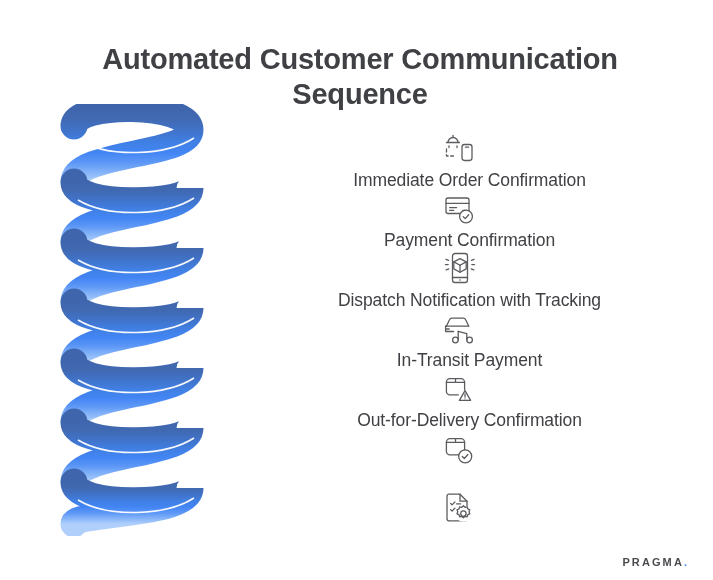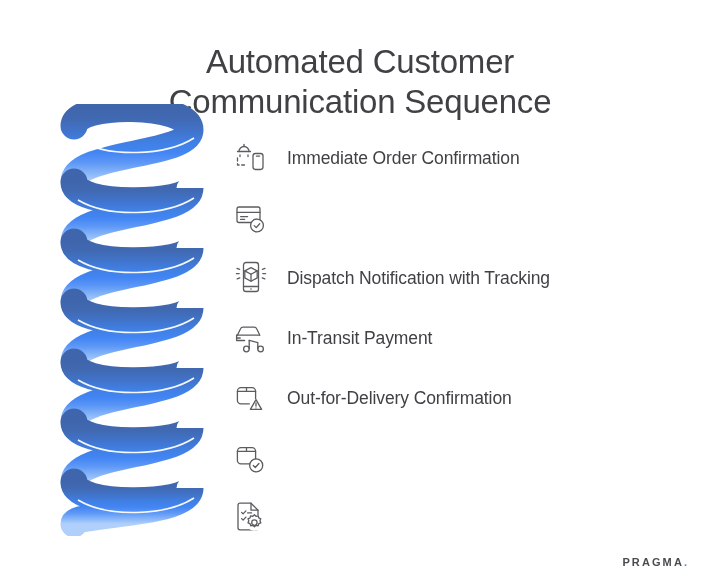--- a/index.html
+++ b/index.html
@@ -22,22 +22,22 @@
     background: #ffffff;
   }
 
   
   .title {
     position: absolute;
     left: 90px;
     top: 42px;
     width: 540px;
     text-align: center;
-    font-size: 33px;
-    font-weight: normal;
+    font-size: 29px;
+    font-weight: bold;
     line-height: 1.22;
     color: #404145;
     letter-spacing: -0.2px;
   }
 
   
   .spiral-wrap {
     position: absolute;
     left: 48px;
     top: 104px;
@@ -55,20 +55,21 @@
     position: absolute;
     left: 234px;
     top: 128px;
     width: 460px;
   }
   .step {
     position: relative;
     height: 60px;
     display: flex;
     align-items: center;
+    flex-direction: column;
   }
   .step-icon {
     width: 42px;
     height: 44px;
     flex: 0 0 42px;
     display: flex;
     align-items: center;
     justify-content: flex-start;
   }
   .step-icon svg {
@@ -175,20 +176,21 @@
         <svg width="34" height="36" viewBox="0 0 34 36" fill="none" stroke="#5c5c60" stroke-width="1.3" stroke-linecap="round" stroke-linejoin="round">
           <rect x="3" y="7" width="23" height="15.5" rx="2"></rect>
           <path d="M3 12.3h23"></path>
           <path d="M6.6 16.6h7"></path>
           <path d="M6.6 19.4h4"></path>
           <path d="M20 19.4h3"></path>
           <circle cx="23" cy="25.5" r="6.4" fill="#ffffff"></circle>
           <path d="M20.2 25.6l2 2 3.5-3.9"></path>
         </svg>
       </span>
+      <span class="step-label">Payment Confirmation</span>
     </div>
 
     <div class="step">
       <span class="step-icon">
         <svg width="34" height="38" viewBox="0 0 34 38" fill="none" stroke="#5c5c60" stroke-width="1.3" stroke-linecap="round" stroke-linejoin="round">
           <rect x="9.5" y="3.5" width="15" height="29" rx="2.6"></rect>
           <path d="M9.5 27.5h15"></path>
           <circle cx="17" cy="30" r="0.8" fill="#5c5c60" stroke="none"></circle>
           <path d="M17 8.6l6.2 3.3v7l-6.2 3.4-6.2-3.4v-7z" fill="#ffffff"></path>
           <path d="M10.8 11.9l6.2 3.3 6.2-3.3"></path>

